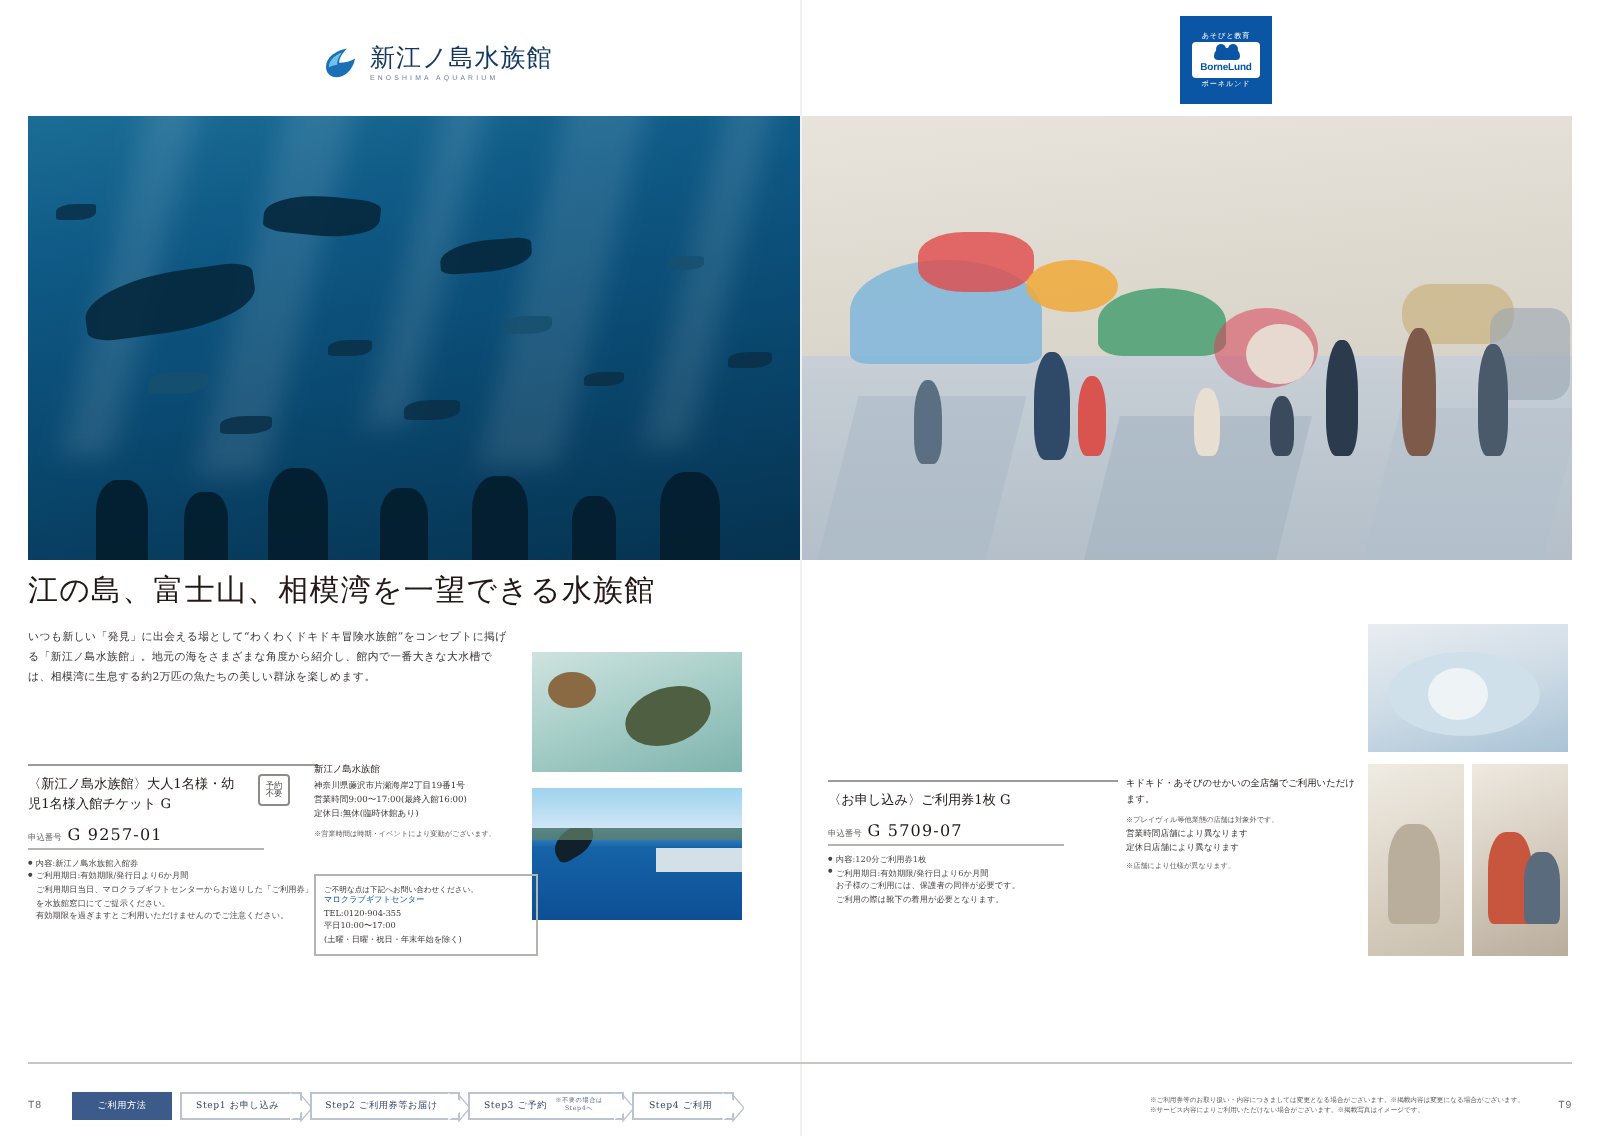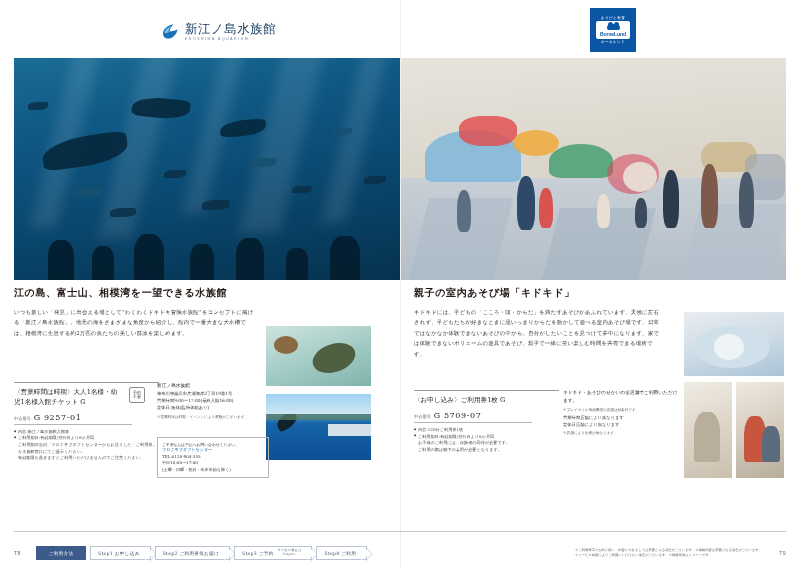--- a/index.html
+++ b/index.html
@@ -77,23 +77,23 @@
   
   .floor-tile { position: absolute; }
   .blob { position: absolute; border-radius: 50%; }
   .person { position: absolute; border-radius: 45% 45% 30% 30%; }
 
   
   .left-col  { position: absolute; left: 14px;  top: 286px; width: 390px; }
   .right-col { position: absolute; left: 414px; top: 286px; width: 372px; }
 
   h2.headline {
-    font-size: 10px; color: #231815; letter-spacing: .6px;
+    font-size: 15px; color: #231815; letter-spacing: .6px;
     font-family: "DejaVu Serif", serif; line-height: 1.3;
-    margin-bottom: 8px; font-weight: bold;
+    margin-bottom: 8px; font-weight: normal;
   }
   p.body-copy {
     font-size: 5.4px; line-height: 1.92; color: #3a3433;
     letter-spacing: .22px; font-family: "DejaVu Serif", serif;
     width: 243px;
   }
   .right-col p.body-copy { width: 250px; }
 
   
   .ticket-box {
@@ -285,21 +285,21 @@
     <span class="blob" style="left:8px;  top:10px; width:24px; height:18px; background:#8a6a42; border-radius:50%;"></span>
   </div>
   <div class="photo ph-dolphin" style="left:266px; top:394px; width:105px; height:66px;">
     <span class="blob" style="left:10px; top:20px; width:22px; height:14px; background:#11212b; border-radius:60% 20% 60% 20%; transform:rotate(-30deg);"></span>
     <span class="floor-tile" style="left:0; top:0; width:105px; height:20px; background:linear-gradient(180deg,#9fd2ef,#cfe6f5);"></span>
     <span class="floor-tile" style="left:0; top:20px; width:105px; height:6px; background:#5d7f6a; opacity:.75;"></span>
     <span class="floor-tile" style="left:62px; top:30px; width:43px; height:12px; background:#e9eef0; opacity:.9;"></span>
   </div>
 
   <div class="ticket-box" style="left:14px; top:382px;">
-    <div class="ticket-title">〈営業時間は時期〉大人1名様・幼児1名様入館チケット G</div>
+    <div class="ticket-title">〈新江ノ島水族館〉大人1名様・幼児1名様入館チケット G</div>
     <div class="no-resv">
       <span>予約</span>
       <span>不要</span>
     </div>
     <div class="code-row">
       <span class="code-label">申込番号</span>
       <span class="code-value">G 9257-01</span>
     </div>
     <ul class="notes">
       <li class="bullet">内容:新江ノ島水族館入館券</li>
@@ -318,24 +318,20 @@
   </div>
 
   <div class="contact-box" style="left:157px; top:437px;">
     <div class="contact-lead">ご不明な点は下記へお問い合わせください。</div>
     <div class="contact-name">マロクラブギフトセンター</div>
     <div class="contact-line">TEL:0120-904-355</div>
     <div class="contact-line">平日10:00〜17:00</div>
     <div class="contact-line">(土曜・日曜・祝日・年末年始を除く)</div>
   </div>
 
-  <div class="right-col">
-    <h2 class="headline">親子の室内あそび場「キドキド」</h2>
-    <p class="body-copy">キドキドには、子どもの「こころ・頭・からだ」を満たすあそびがあふれています。天候に左右されず、子どもたちが好きなときに思いっきりからだを動かして遊べる室内あそび場です。日常ではなかなか体験できないあそびの中から、自分がしたいことを見つけて夢中になります。家では体験できないボリュームの遊具であそび、親子で一緒に笑い楽しむ時間を共有できる場所です。</p>
-  </div>
 
   <div class="photo ph-ball" style="left:684px; top:312px; width:100px; height:64px;">
     <span class="blob" style="left:10px; top:14px; width:76px; height:42px; background:#cfe0ea; border-radius:50%;"></span>
     <span class="blob" style="left:30px; top:22px; width:30px; height:26px; background:#eef3f6; border-radius:50%;"></span>
   </div>
   <div class="photo ph-slide" style="left:684px; top:382px; width:48px; height:96px;">
     <span class="blob" style="left:10px; top:30px; width:26px; height:50px; background:#b9ad9c; border-radius:40% 40% 10% 10%;"></span>
   </div>
   <div class="photo ph-kids" style="left:736px; top:382px; width:48px; height:96px;">
     <span class="blob" style="left:8px;  top:34px; width:22px; height:46px; background:#c8553d; border-radius:40% 40% 12% 12%;"></span>

